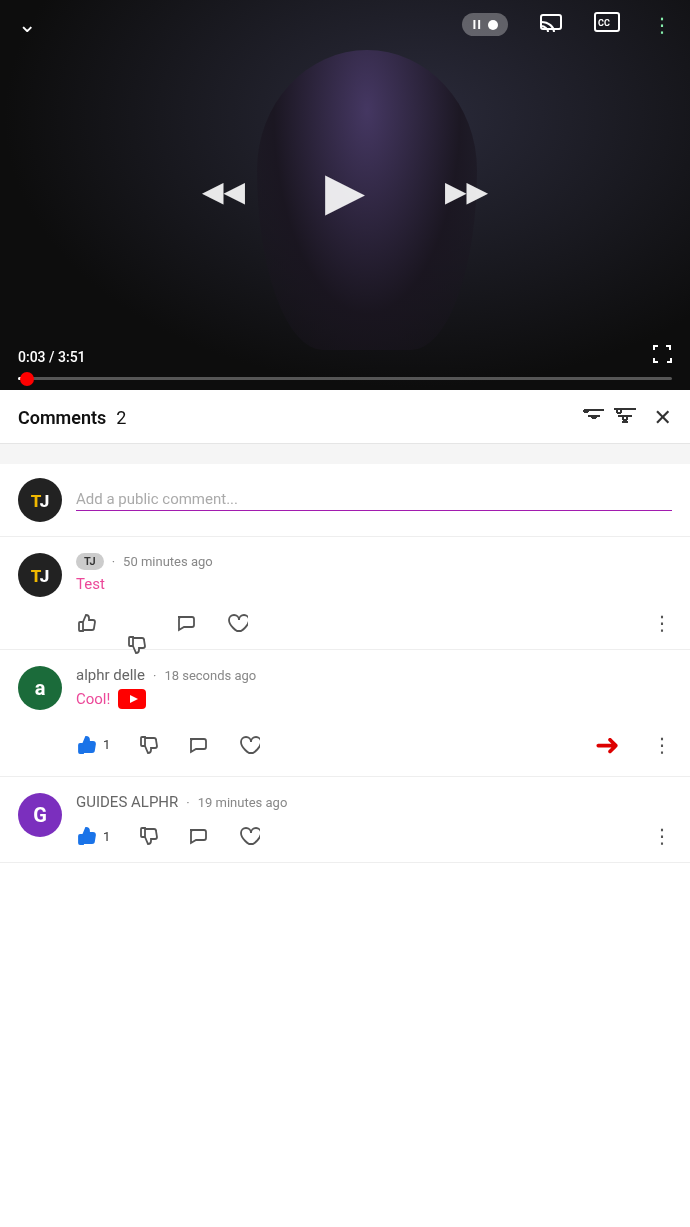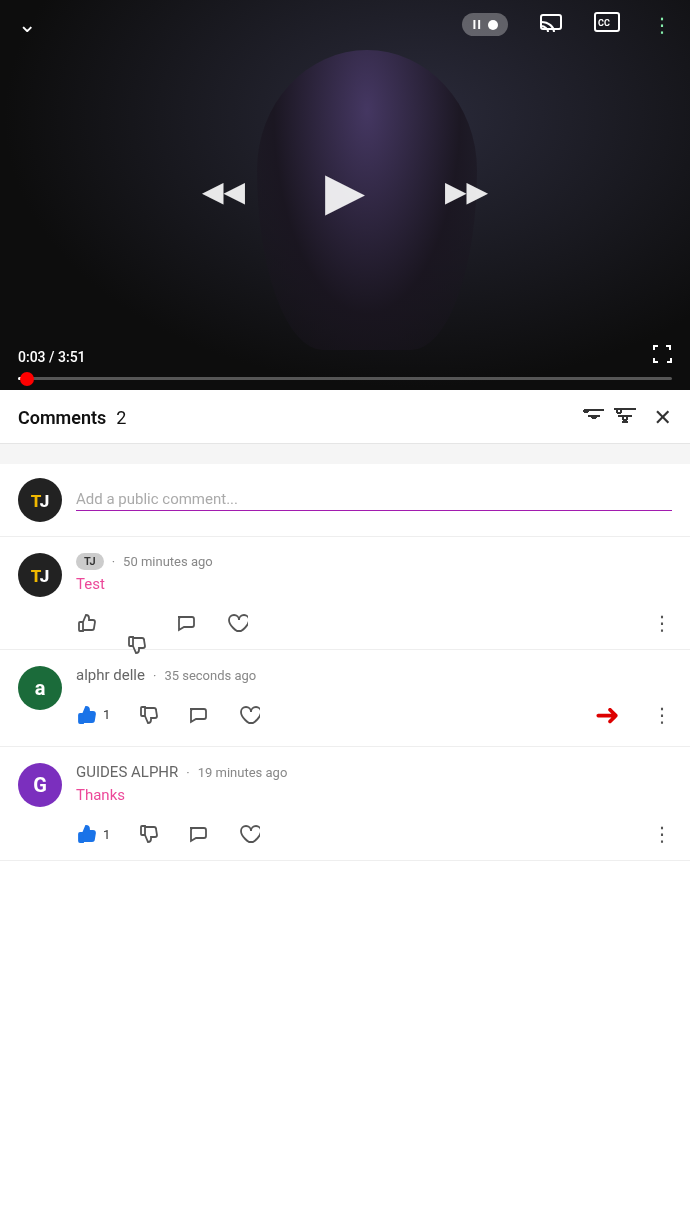--- a/index.html
+++ b/index.html
@@ -322,21 +322,29 @@
 </div>
 
 <div class="comment-item">
   <div class="avatar avatar-a">
     <span style="color:#fff;font-size:20px;font-weight:700">a</span>
   </div>
   <div class="comment-body">
     <div class="comment-meta">
       <span class="meta-author">alphr delle</span>
       <span style="color:#888;font-size:13px">·</span>
-      <span class="meta-time">35 seconds ago</span>
+      <span class="meta-time">18 seconds ago</span>
+    </div>
+    <div class="comment-text">
+      Cool!
+      <span class="yt-icon">
+        <svg width="16" height="12" viewBox="0 0 16 12">
+            <polygon points="6,2 14,6 6,10" fill="white"></polygon>
+          </svg>
+      </span>
     </div>
     <div class="comment-actions">
       <span class="action-btn">
         <svg width="22" height="22" viewBox="0 0 22 22" fill="#1a73e8" stroke="#1a73e8" stroke-width="1.8">
             <path d="M7 10V19H4a1 1 0 01-1-1v-7a1 1 0 011-1h3zm0 0l3-7a3 3 0 013 3v2h4a2 2 0 012 2l-1 6a2 2 0 01-2 2H7V10z"></path>
           </svg>
         <span class="action-count">1</span>
       </span>
       <span class="action-btn">
         <svg width="22" height="22" viewBox="0 0 22 22" fill="none" stroke="#555" stroke-width="1.8" style="transform:scaleY(-1)">
@@ -364,21 +372,20 @@
 <div class="comment-item">
   <div class="avatar avatar-g">
     <span style="color:#fff;font-size:20px;font-weight:700">G</span>
   </div>
   <div class="comment-body">
     <div class="comment-meta">
       <span class="meta-author">GUIDES ALPHR</span>
       <span style="color:#888;font-size:13px">·</span>
       <span class="meta-time">19 minutes ago</span>
     </div>
-    <div class="comment-text">Thanks</div>
     <div class="comment-actions">
       <span class="action-btn">
         <svg width="22" height="22" viewBox="0 0 22 22" fill="#1a73e8" stroke="#1a73e8" stroke-width="1.8">
             <path d="M7 10V19H4a1 1 0 01-1-1v-7a1 1 0 011-1h3zm0 0l3-7a3 3 0 013 3v2h4a2 2 0 012 2l-1 6a2 2 0 01-2 2H7V10z"></path>
           </svg>
         <span class="action-count">1</span>
       </span>
       <span class="action-btn">
         <svg width="22" height="22" viewBox="0 0 22 22" fill="none" stroke="#555" stroke-width="1.8" style="transform:scaleY(-1)">
             <path d="M7 10V19H4a1 1 0 01-1-1v-7a1 1 0 011-1h3zm0 0l3-7a3 3 0 013 3v2h4a2 2 0 012 2l-1 6a2 2 0 01-2 2H7V10z"></path>

